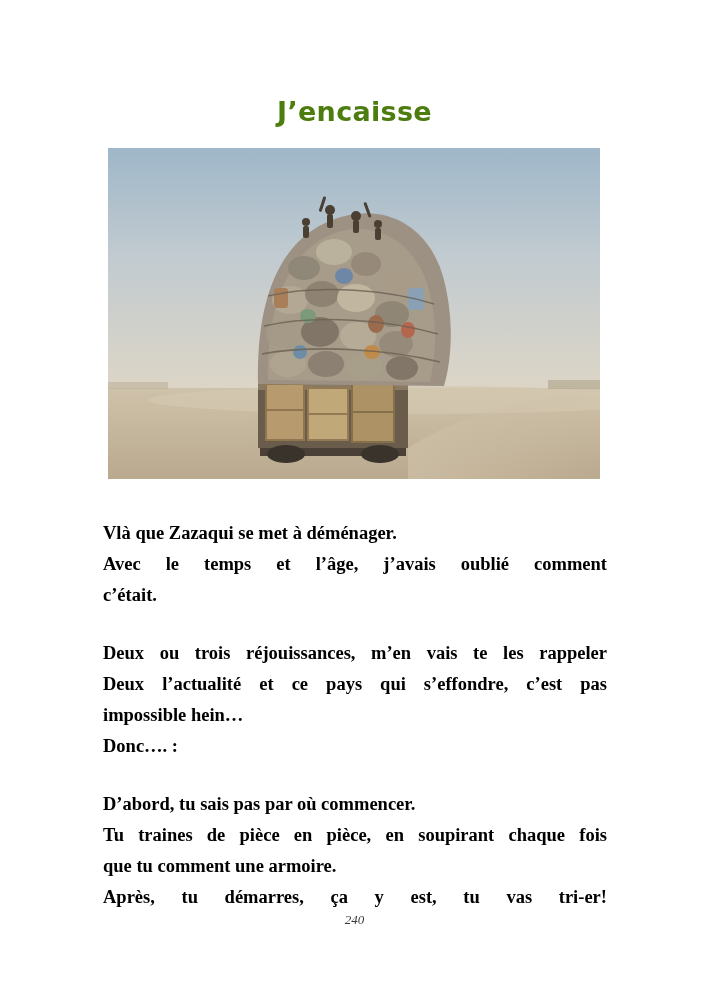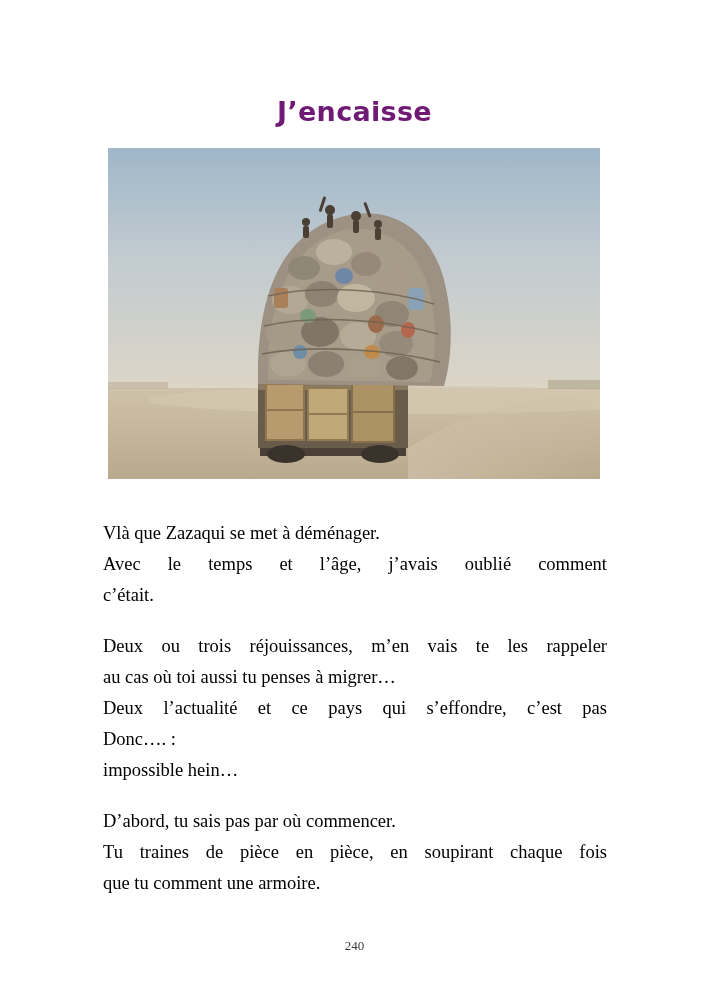--- a/index.html
+++ b/index.html
@@ -23,21 +23,21 @@
   .page-title {
     position: absolute;
     top: 78px;
     left: 0;
     width: 709px;
     text-align: center;
     font-family: "DejaVu Sans", sans-serif;
     font-weight: bold;
     font-size: 27px;
     letter-spacing: 0.3px;
-    color: #701a75;
+    color: #4d7c0f;
   }
   .figure {
     position: absolute;
     top: 148px;
     left: 108px;
     width: 492px;
     height: 331px;
     overflow: hidden;
     background: #cfc6b4;
   }
@@ -48,43 +48,45 @@
   }
   .body-text {
     position: absolute;
     top: 518px;
     left: 103px;
     width: 504px;
     font-family: "Liberation Serif", serif;
     font-size: 18.5px;
     line-height: 31px;
     color: #000000;
+    font-weight: bold;
   }
   .para {
     margin: 0 0 0 0;
   }
   .para + .para {
-    margin-top: 20px;
+    margin-top: 27px;
   }
   .line {
     display: block;
   }
   .line.justify {
     text-align: justify;
     text-align-last: justify;
   }
   .page-number {
     position: absolute;
-    top: 938px;
+    top: 912px;
     left: 0;
     width: 709px;
     text-align: center;
     font-family: "Liberation Serif", serif;
     font-size: 13px;
     color: #3a3a3a;
+    font-style: italic;
   }
 </style>
 </head>
 <body>
 
 <div class="page">
 
   <h1 class="page-title">J’encaisse</h1>
 
   <div class="figure">
@@ -182,29 +184,29 @@
   <div class="body-text">
 
     <p class="para">
       <span class="line">Vlà que Zazaqui se met à déménager.</span>
       <span class="line justify">Avec le temps et l’âge, j’avais oublié comment</span>
       <span class="line">c’était.</span>
     </p>
 
     <p class="para">
       <span class="line justify">Deux ou trois réjouissances, m’en vais te les rappeler</span>
-      <span class="line">au cas où toi aussi tu penses à migrer…</span>
       <span class="line justify">Deux l’actualité et ce pays qui s’effondre, c’est pas</span>
+      <span class="line">impossible hein…</span>
       <span class="line">Donc…. :</span>
-      <span class="line">impossible hein…</span>
     </p>
 
     <p class="para">
       <span class="line">D’abord, tu sais pas par où commencer.</span>
       <span class="line justify">Tu traines de pièce en pièce, en soupirant chaque fois</span>
       <span class="line">que tu comment une armoire.</span>
+      <span class="line justify">Après, tu démarres, ça y est, tu vas tri-er!</span>
     </p>
 
   </div>
 
   <div class="page-number">240</div>
 
 </div>
 
 </body></html>

